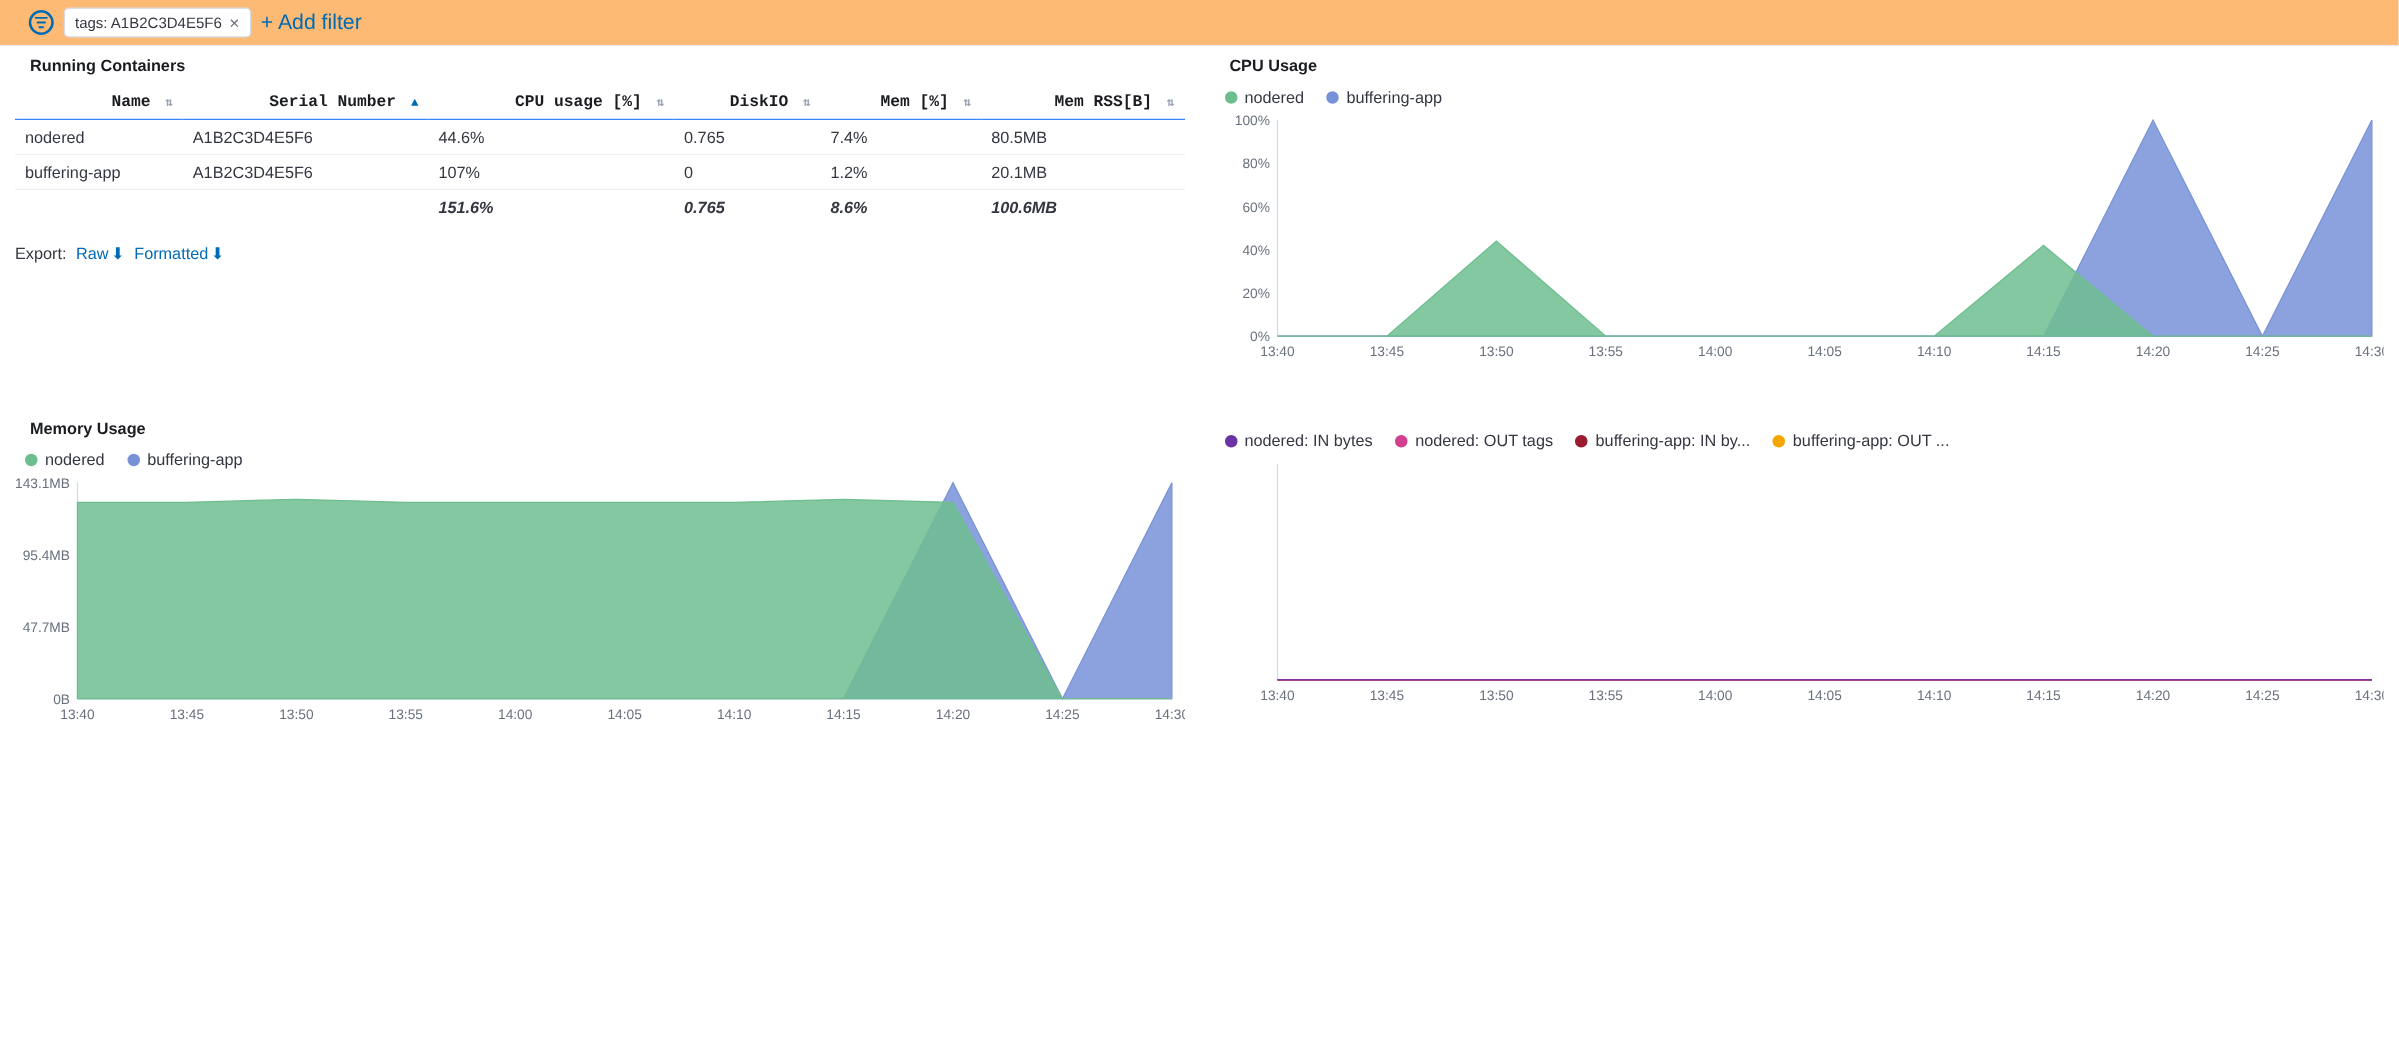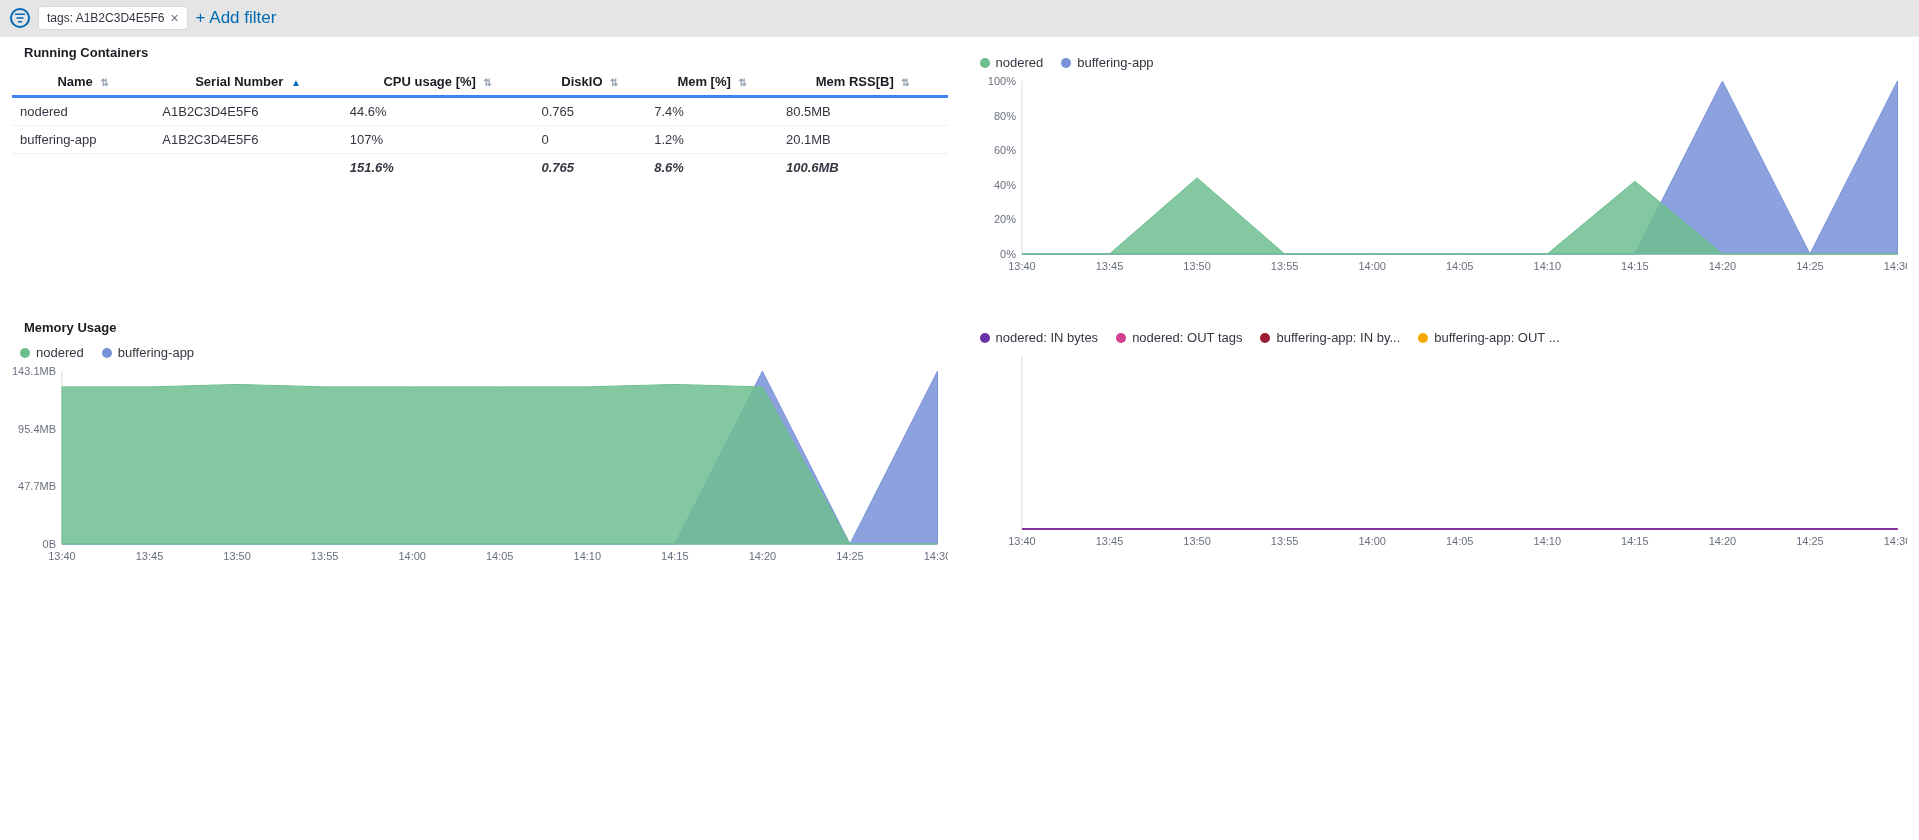--- a/index.html
+++ b/index.html
@@ -1,27 +1,27 @@
 <!DOCTYPE html>
 <html><head>
 <meta charset="utf-8">
 <style>
 * { box-sizing: border-box; margin: 0; padding: 0; }
 body { font-family: -apple-system, BlinkMacSystemFont, "Segoe UI", Helvetica, Arial, sans-serif; font-size: 13px; color: #343741; background: #fff; }
-.filter-bar { background: #e5e5e5; padding: 6px 10px; display: flex; align-items: center; gap: 8px; border-bottom: 1px solid #e8ebef; }
+.filter-bar { background: #fdba74; padding: 6px 23px; display: flex; align-items: center; gap: 8px; border-bottom: 1px solid #e8ebef; }
 .filter-icon { width: 20px; height: 20px; display: inline-flex; align-items: center; justify-content: center; border: 2px solid #006BB4; border-radius: 50%; color: #006BB4; cursor: pointer; }
 .filter-icon svg { width: 12px; height: 12px; }
 .filter-pill { background: #fff; border: 1px solid #d3dae6; border-radius: 4px; padding: 4px 8px; display: inline-flex; align-items: center; gap: 6px; font-size: 12px; }
 .filter-pill .x { color: #69707d; cursor: pointer; font-size: 14px; line-height: 1; }
 .add-filter { color: #006BB4; font-size: 17px; cursor: pointer; }
 .dashboard { display: grid; grid-template-columns: 1fr 1fr; grid-template-rows: auto auto; gap: 0; background: #fff; }
 .panel { padding: 8px 12px 16px 12px; }
 .panel-title { font-weight: 700; font-size: 13px; margin-bottom: 8px; color: #1a1c21; padding-left: 12px; }
 table { width: 100%; border-collapse: collapse; font-size: 13px; }
-th { text-align: center; font-weight: 700; padding: 6px 8px; border-bottom: 3px solid #3b82f6; color: #1a1c21; cursor: pointer; }
+th { text-align: right; font-weight: 700; padding: 6px 8px; border-bottom: 1px solid #3b82f6; color: #1a1c21; cursor: pointer; font-family: Liberation Mono, monospace; }
 th .sort { color: #98a2b3; font-size: 10px; margin-left: 4px; display: inline-block; }
 th .sort.active { color: #006BB4; }
 td { padding: 6px 8px; border-bottom: 1px solid #eef0f4; }
 tr.totals td { font-weight: 700; border-bottom: none; font-style: italic; }
 .export-row { margin-top: 16px; font-size: 13px; }
 .export-row .link { color: #006BB4; cursor: pointer; margin-left: 4px; }
 .legend { display: flex; gap: 18px; margin: 10px 0 6px 8px; font-size: 13px; flex-wrap: wrap; }
 .legend-item { display: inline-flex; align-items: center; gap: 6px; cursor: pointer; }
 .legend-dot { width: 10px; height: 10px; border-radius: 50%; display: inline-block; }
 .chart-wrap { position: relative; height: 220px; }
@@ -83,23 +83,33 @@
           <tr class="totals">
             <td></td>
             <td></td>
             <td>151.6%</td>
             <td>0.765</td>
             <td>8.6%</td>
             <td>100.6MB</td>
           </tr>
         </tbody>
     </table>
-  </div>
-
-  <div class="panel">
+    <div class="export-row">
+      <span>Export:</span>
+      <span class="link">
+        <span>Raw</span><span class="dl-icon">⬇</span>
+      </span>
+      <span class="link">
+        <span>Formatted</span><span class="dl-icon">⬇</span>
+      </span>
+    </div>
+  </div>
+
+  <div class="panel">
+    <div class="panel-title">CPU Usage</div>
     <div class="legend" id="legend-0">
         <span class="legend-item">
           <span class="legend-dot" style="background:#6DBE8F"></span>
           <span>nodered</span>
         </span>
         <span class="legend-item">
           <span class="legend-dot" style="background:#7892D8"></span>
           <span>buffering-app</span>
         </span>
       </div>

